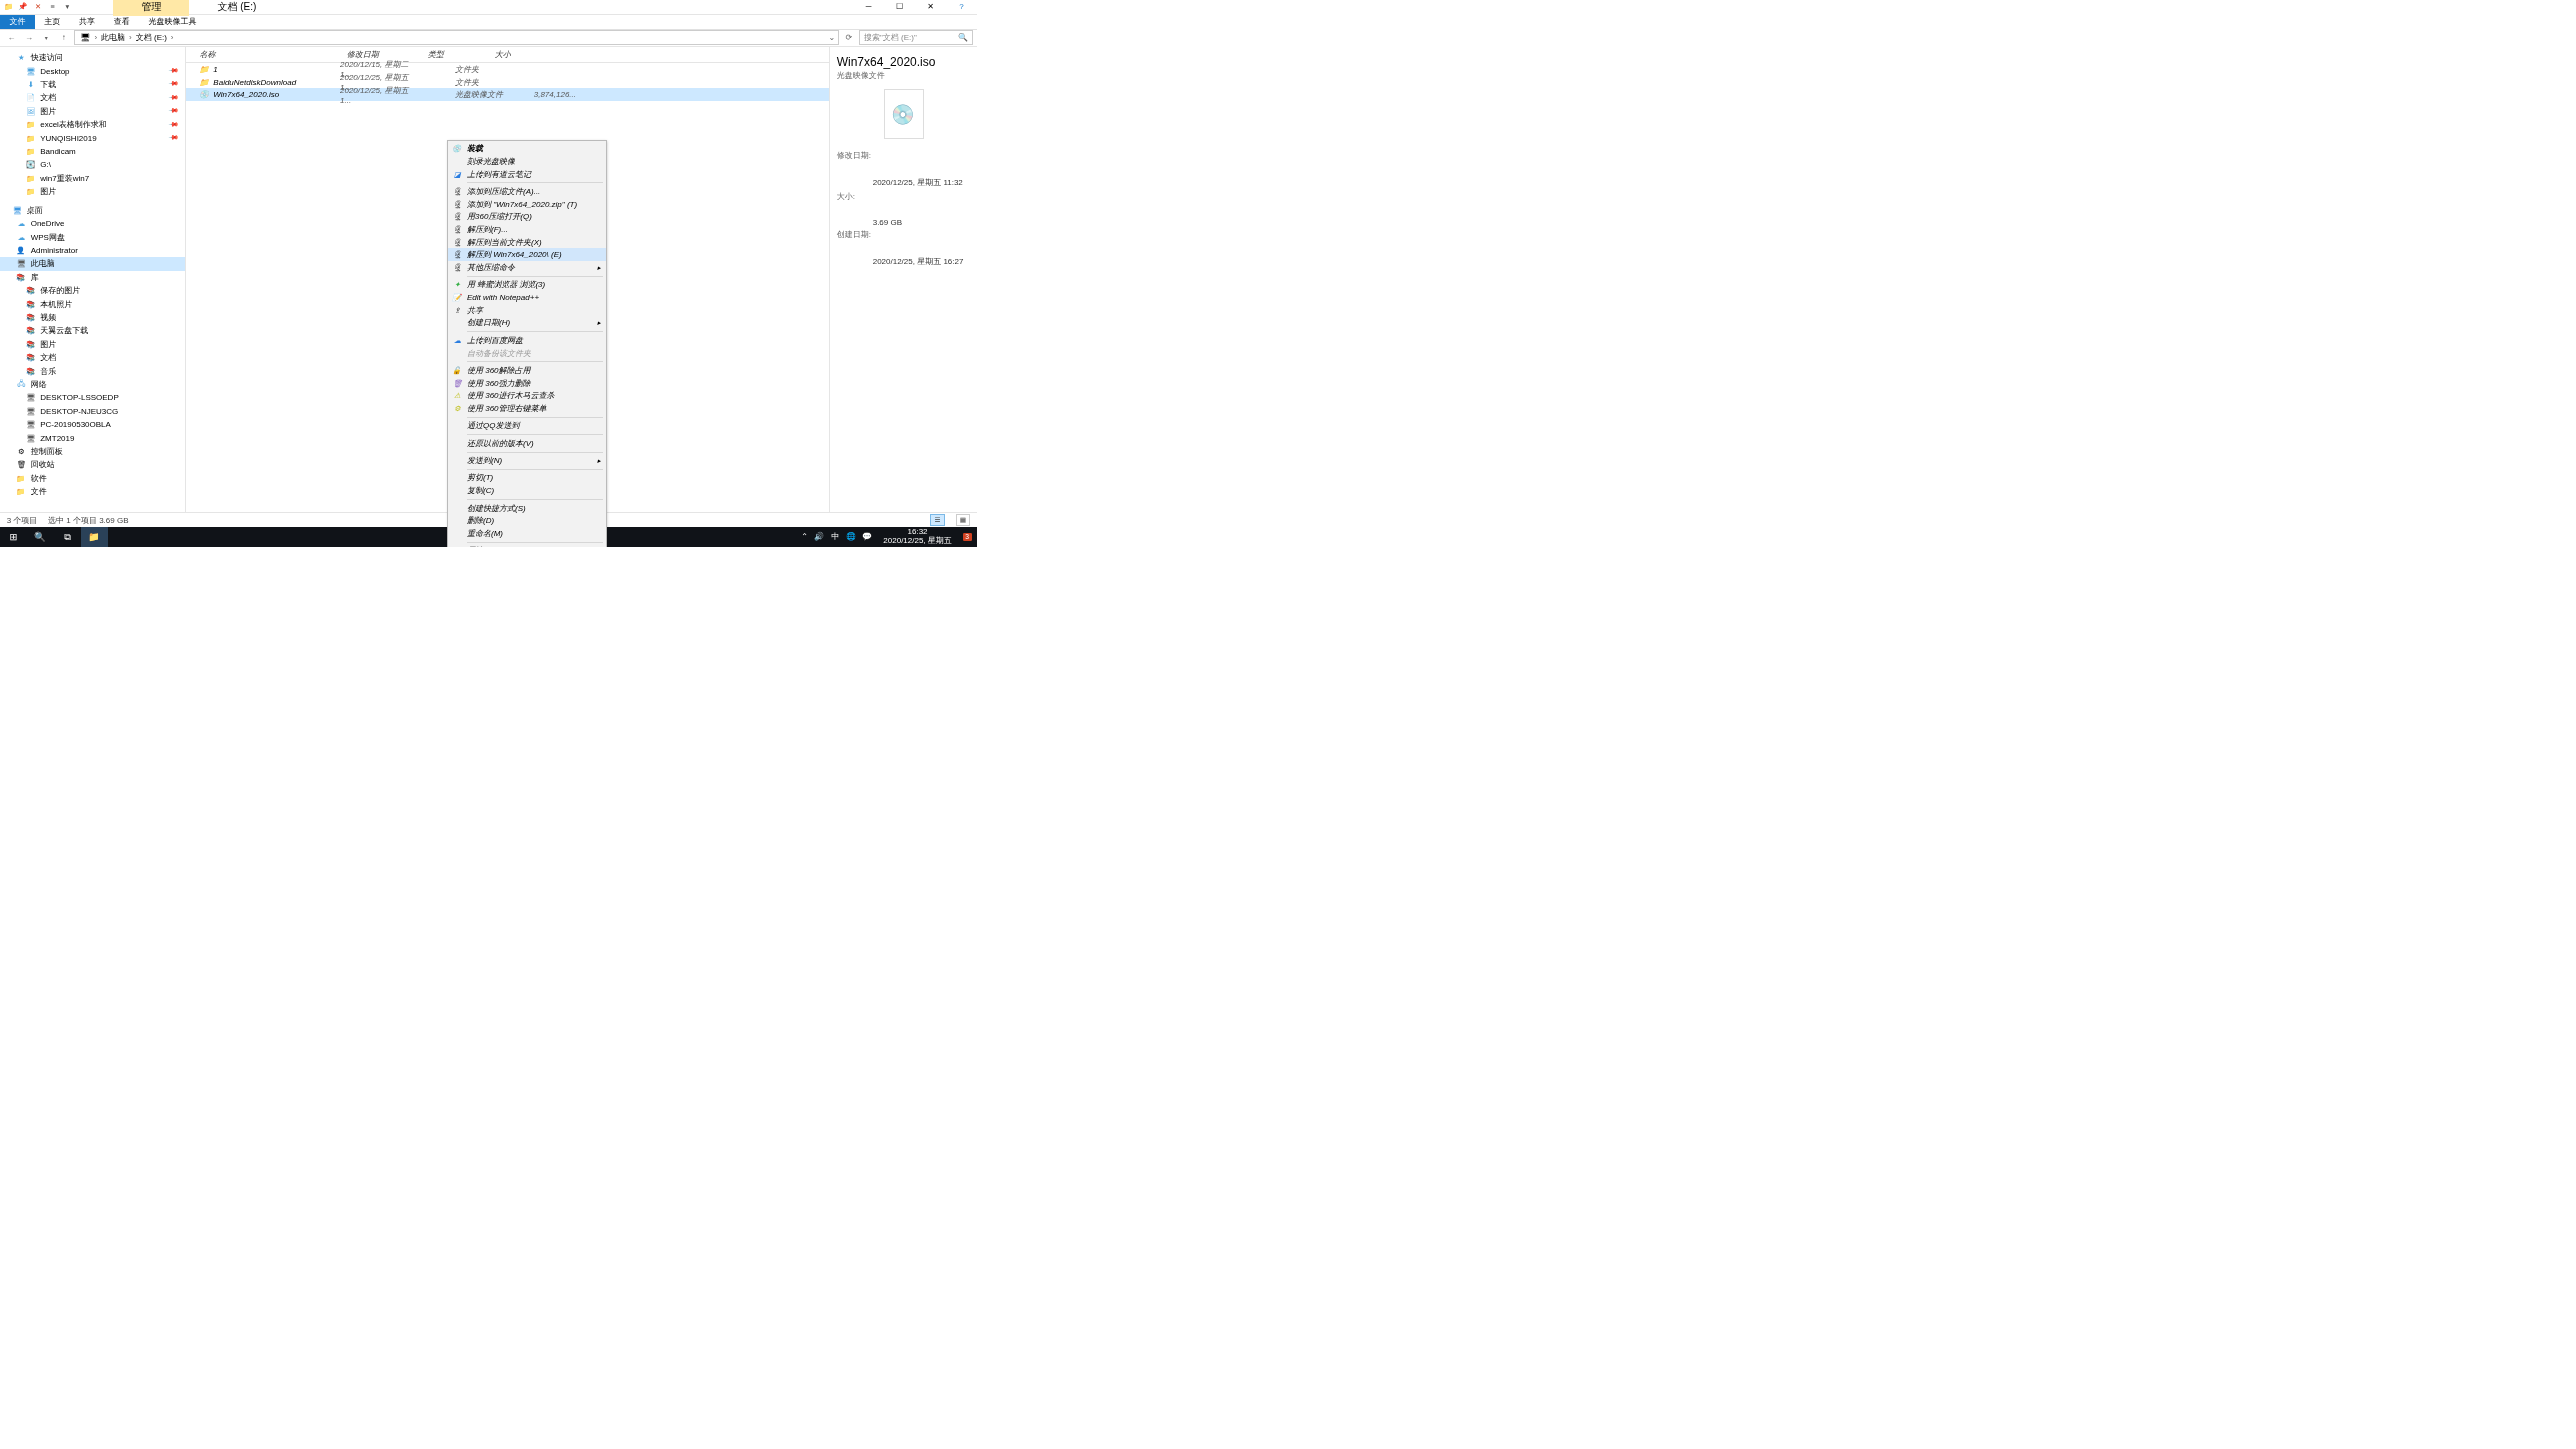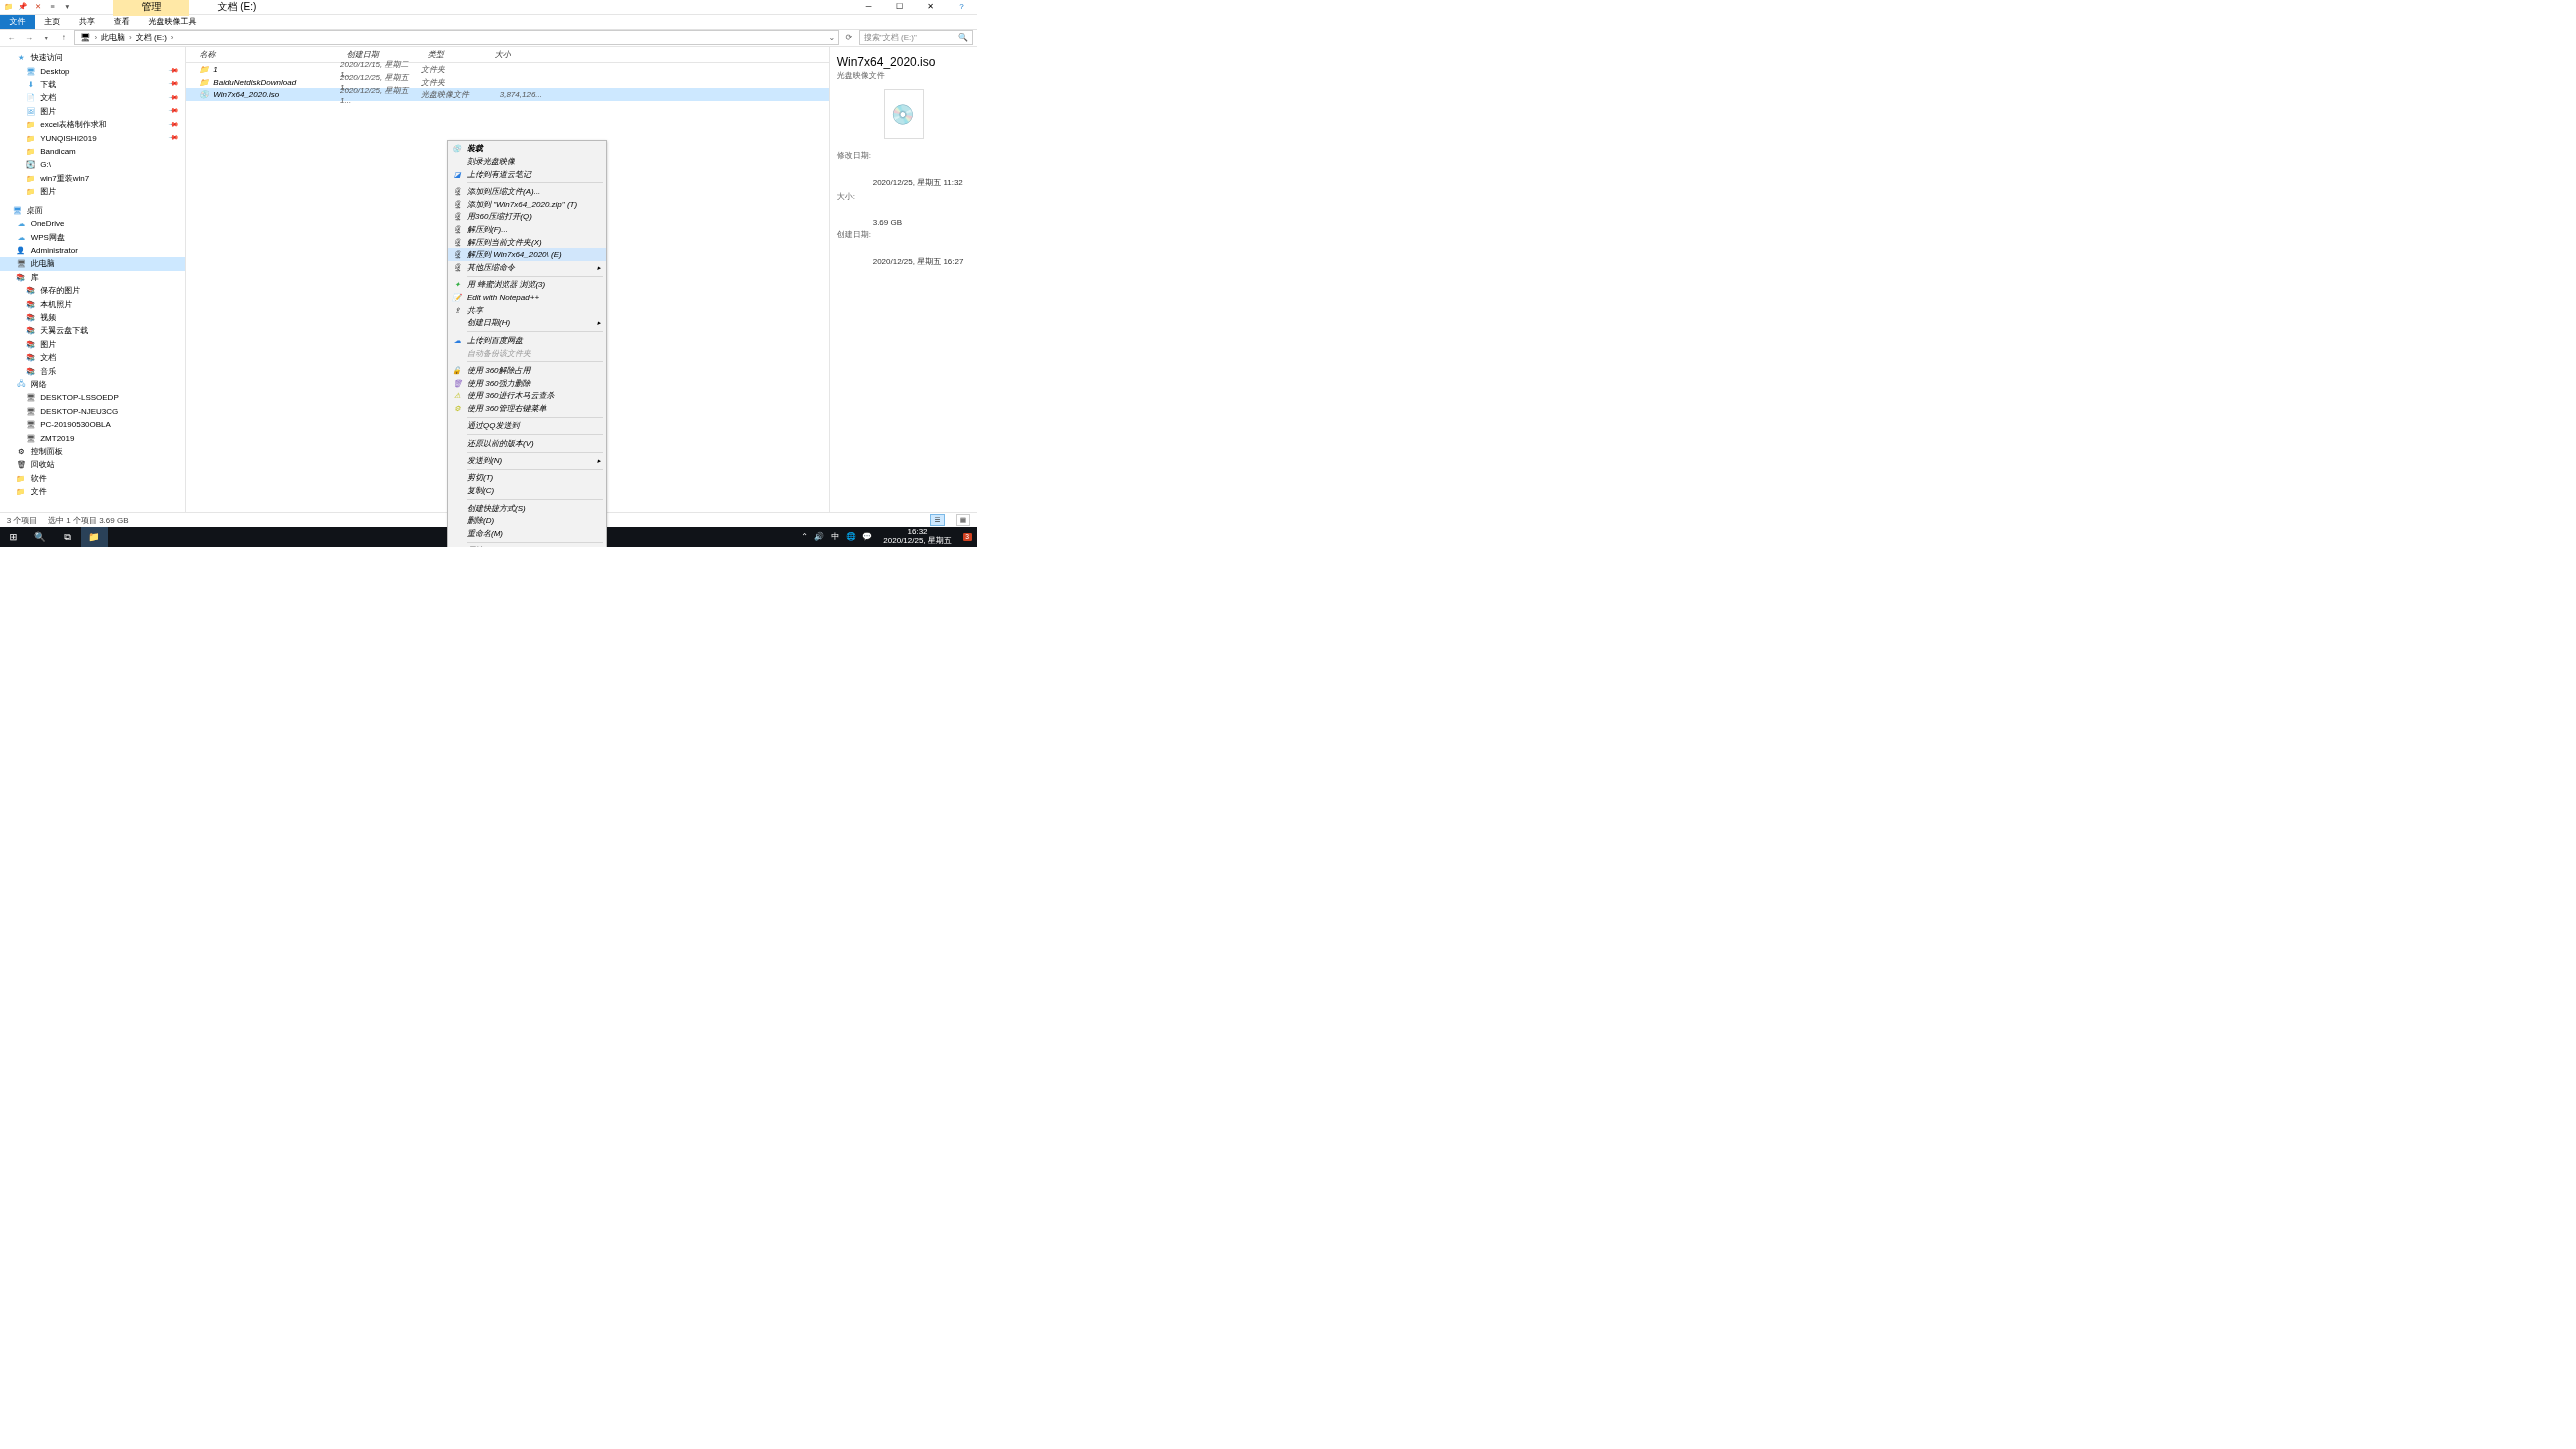--- a/index.html
+++ b/index.html
@@ -53,21 +53,21 @@
 .col-headers { height: 16px; display: flex; align-items: center; border-bottom: 0.7px solid #e5e5e5; }
 .col { padding: 0 6.7px; font-size: 8px; color: #333; }
 .col.name { width: 154px; padding-left: 13.4px;}
 .col.date { width: 81px; }
 .col.type { width: 67px; }
 .col.size { width: 54px; }
 .file-rows { }
 .file-row { height: 12.7px; display: flex; align-items: center; font-size: 8px; }
 .file-row .c-name { width: 154px; padding-left: 13.4px; display: flex; align-items: center; gap: 4px; }
 .file-row .c-date { width: 81px; color: #555;}
-.file-row .c-type { width: 67px; color: #555;}
+.file-row .c-type { width: 67px; color: #555; margin-left: 34px;}
 .file-row .c-size { width: 54px; text-align: right; color: #555;}
 .file-row.selected { background: #cde8ff; }
 
 .details-pane { width: 148px; border-left: 0.7px solid #e5e5e5; padding: 8px 6.7px; }
 .details-title { font-size: 12px; font-weight: 400; margin-bottom: 1.3px; }
 .details-sub { font-size: 8px; color: #666; margin-bottom: 8px; }
 .details-thumb { width: 40px; height: 50px; border: 0.7px solid #ddd; margin: 5.4px auto 10.7px; display: flex; align-items: center; justify-content: center; font-size: 19px; color: #ccc; }
 .details-field { display: flex; font-size: 8px; margin-bottom: 2.7px; }
 .details-field .lbl { width: 36px; color: #666; }
 .details-field .val { flex: 1; color: #333; margin-top: 27px; }
@@ -287,21 +287,21 @@
       </div>
     <div class="tree-item l1">
         <span class="tree-icon ico-folder-y">📁</span>
         <span>文件</span>
       </div>
   </div>
 
   <div class="content">
     <div class="col-headers">
       <div class="col name">名称</div>
-      <div class="col date">创建日期</div>
+      <div class="col date">修改日期</div>
       <div class="col type">类型</div>
       <div class="col size">大小</div>
     </div>
     <div class="file-rows">
       <div class="file-row">
         <div class="c-name">
             <span style="color:#ffcf48">📁</span>
             <span>1</span>
           </div>
         <div class="c-date">2020/12/15, 星期二 1...</div>

